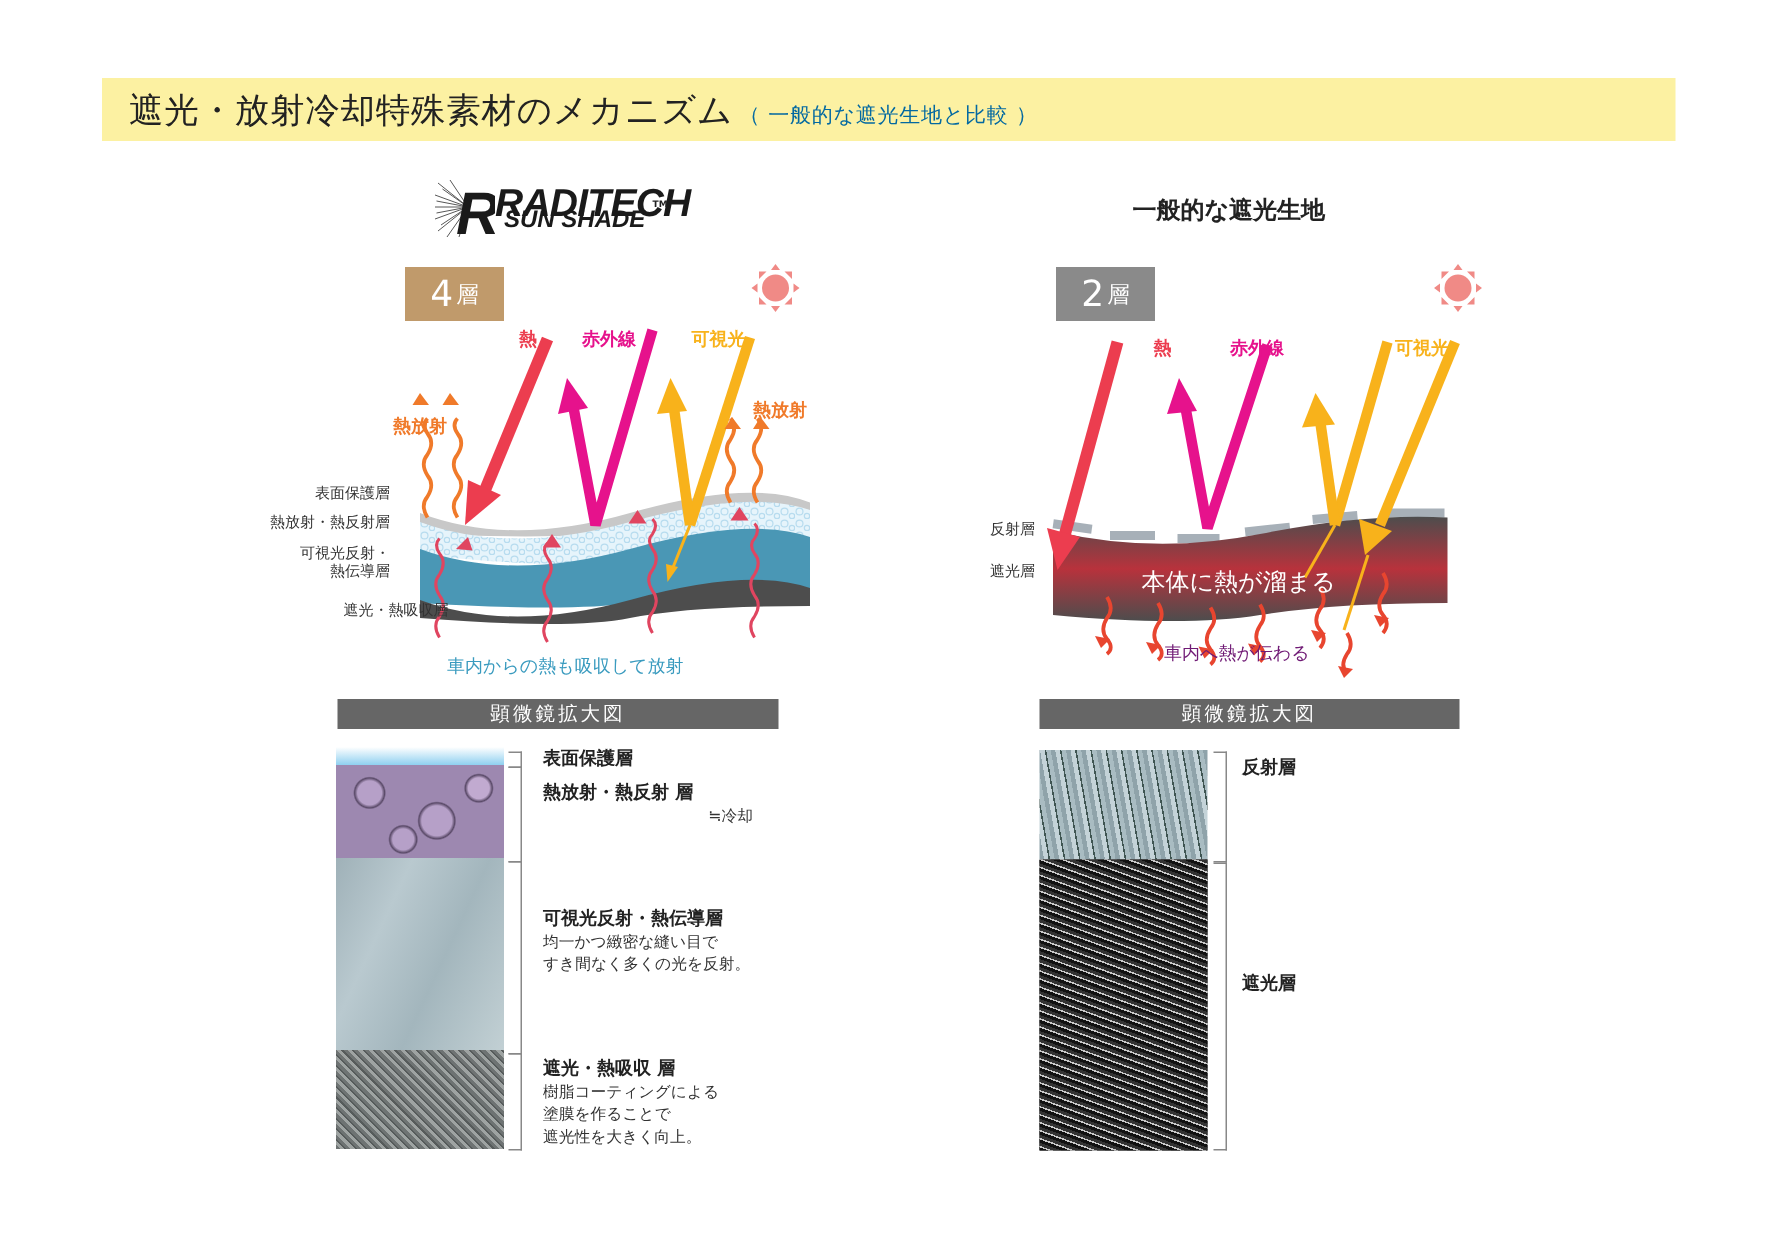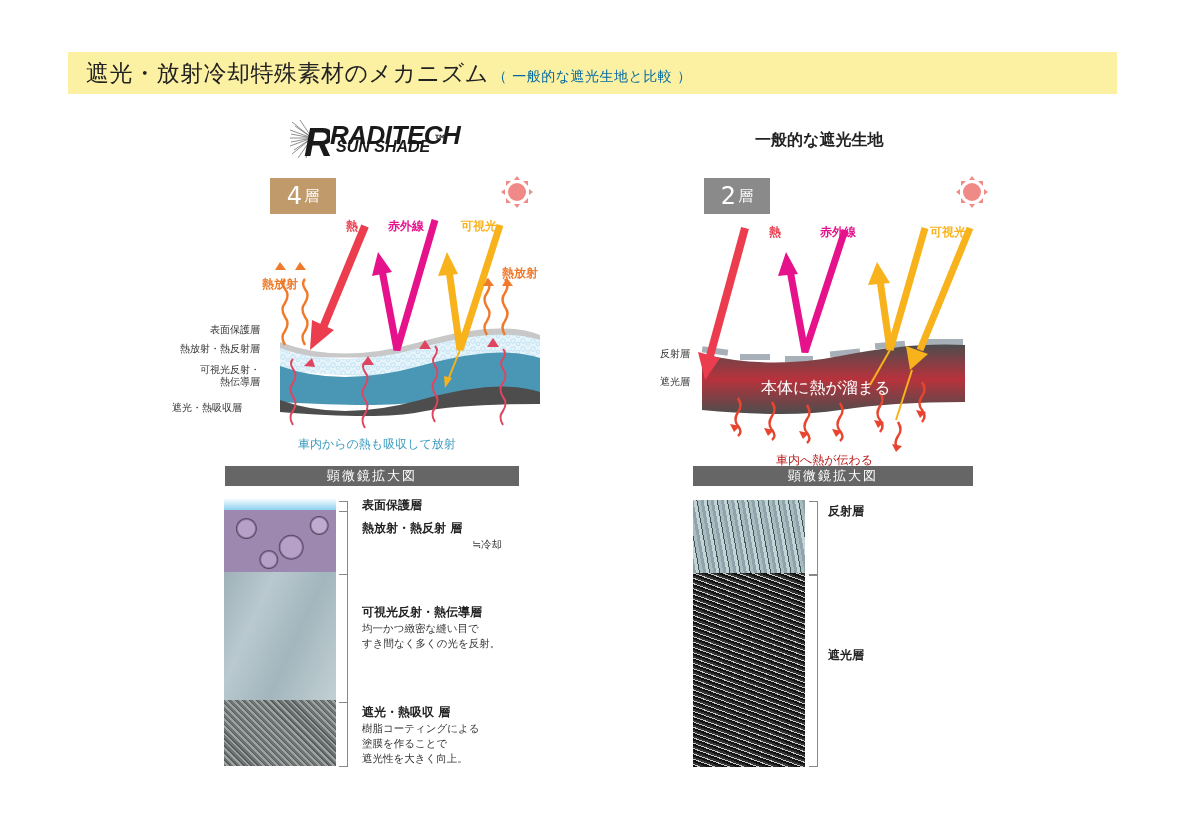--- a/index.html
+++ b/index.html
@@ -13,21 +13,21 @@
   .logo-sub { position:absolute; left:46px; top:20px; font-family:"Liberation Sans", sans-serif; font-weight:bold; font-style:italic; font-size:16px; color:#1a1a1a; }
   .logo-tm { position:absolute; left:145px; top:15px; font-size:6px; font-weight:bold; }
   .right-title { left:755px; top:130px; font-size:16px; font-weight:bold; color:#222; }
   .layer-badge { width:66px; height:36px; color:#fff; display:flex; align-items:center; justify-content:center; font-size:24px; }
   .layer-badge small { font-size:15px; margin-left:2px; }
   .badge4 { left:270px; top:178px; background:#c09a6b; }
   .badge2 { left:704px; top:178px; background:#8a8a8a; }
   .ray-label { font-size:12px; font-weight:bold; }
   .side-label { font-size:10px; color:#333; text-align:right; line-height:1.2; white-space:nowrap; }
   .caption-blue { left:298px; top:436px; font-size:12px; color:#3a9bbf; }
-  .caption-pink { left:776px; top:452px; font-size:12px; color:#b91c1c; }
+  .caption-pink { left:776px; top:427px; font-size:12px; color:#701a75; }
   .micro-bar { height:20px; background:#666; color:#fff; font-size:13px; display:flex; align-items:center; justify-content:center; letter-spacing:2px; }
   .mb-left { left:225px; top:466px; width:294px; }
   .mb-right { left:693px; top:466px; width:280px; }
   .mlabel-h { font-size:12px; font-weight:bold; color:#222; }
   .mlabel-t { font-size:10.5px; color:#333; line-height:1.45; }
   .bracket { border:1px solid #888; border-left:none; width:8px; }
 </style>
 </head>
 <body>
 
@@ -132,21 +132,21 @@
 <span class="abs ray-label" style="left:346px;top:218px;color:#ec3d4f">熱</span>
 <span class="abs ray-label" style="left:388px;top:218px;color:#e6128c">赤外線</span>
 <span class="abs ray-label" style="left:461px;top:218px;color:#f8b21b">可視光</span>
 <span class="abs ray-label" style="left:262px;top:276px;color:#f07a2a">熱放射</span>
 <span class="abs ray-label" style="left:502px;top:265px;color:#f07a2a">熱放射</span>
 
 <span class="abs side-label" style="right:926px;top:324px">表面保護層</span>
 <span class="abs side-label" style="right:926px;top:343px">熱放射・熱反射層</span>
 <span class="abs side-label" style="right:926px;top:364px;white-space:pre-line">可視光反射・
 熱伝導層</span>
-<span class="abs side-label" style="right:944px;top:402px">遮光・熱吸収層</span>
+<span class="abs side-label" style="right:887px;top:402px">遮光・熱吸収層</span>
 
 <span class="abs caption-blue">車内からの熱も吸収して放射</span>
 
 <span class="abs right-title">一般的な遮光生地</span>
 <div class="abs layer-badge badge2">
   <span>2</span>
     <small>層</small>
 </div>
 
 <svg class="abs" style="left:690px;top:170px" width="320" height="290">

